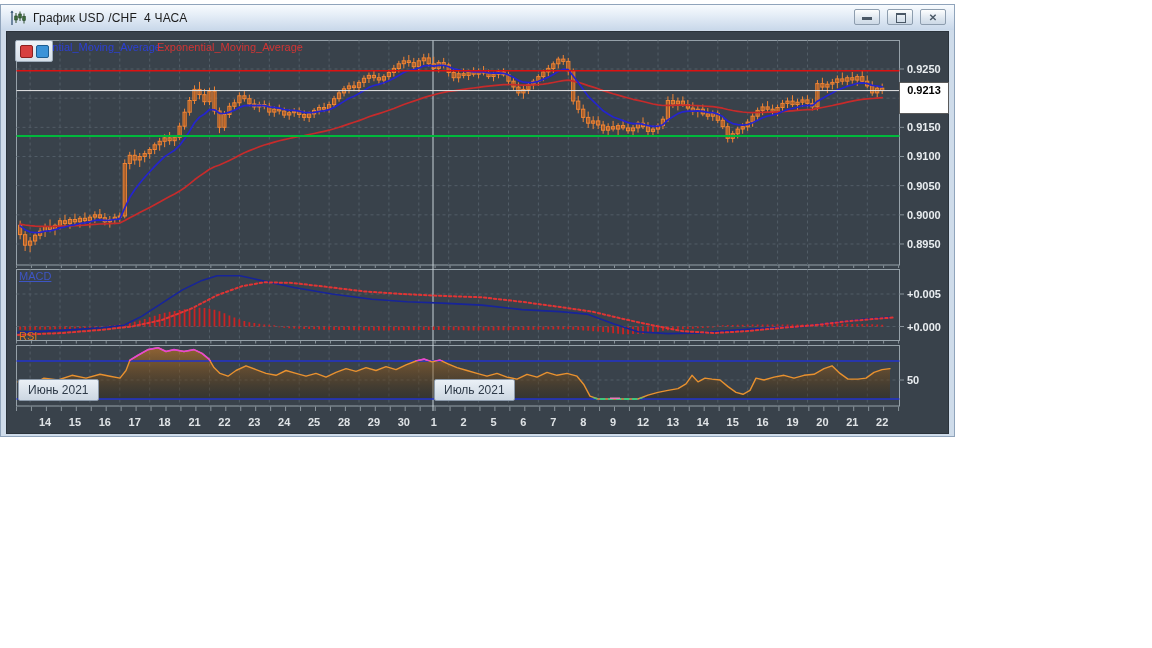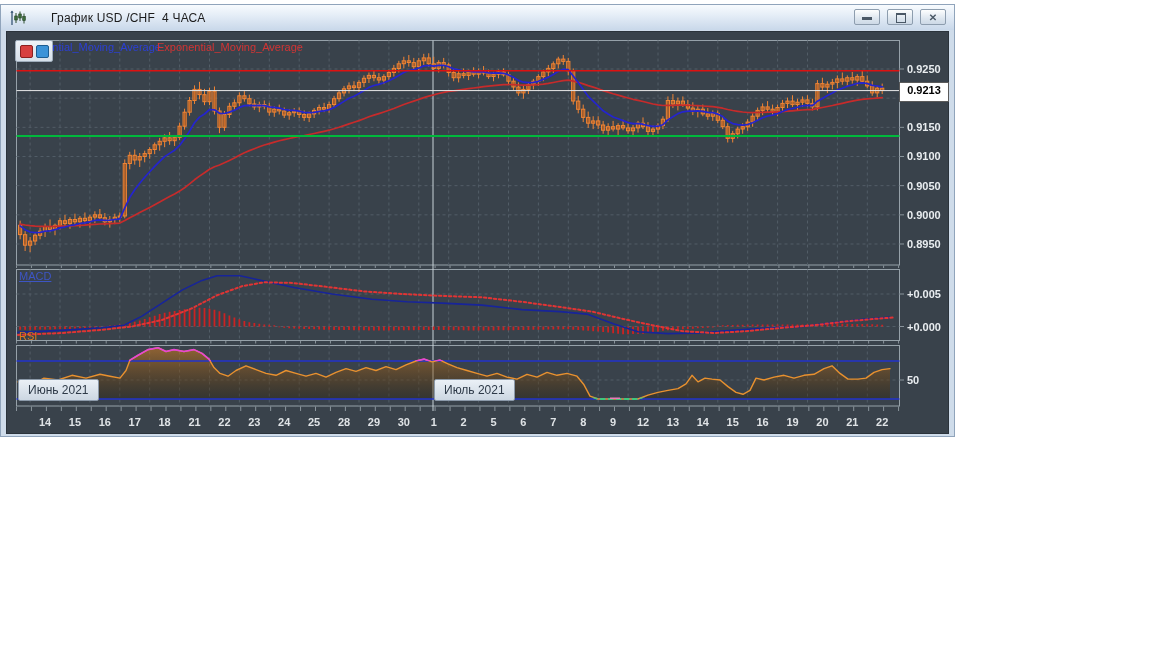--- a/index.html
+++ b/index.html
@@ -3,21 +3,21 @@
 <meta charset="utf-8">
 <style>
   html,body{margin:0;padding:0;background:#ffffff;font-family:"Liberation Sans",sans-serif;}
   .page{position:relative;width:1152px;height:648px;background:#ffffff;overflow:hidden;}
   .window{position:absolute;left:0;top:4px;width:955px;height:433px;background:#cfdcea;
           border:1px solid #90a4bb;box-sizing:border-box;}
   .titlebar{position:absolute;left:0;top:0;width:100%;height:25px;
             background:linear-gradient(#f8fbfe,#e3ecf6 45%,#c9d8ea);
             display:flex;align-items:center;box-sizing:border-box;padding-left:8px;}
   .app-icon{width:18px;height:16px;display:inline-block;margin-right:6px;}
-  .title-text{font-size:12px;color:#1c1c1c;letter-spacing:.2px;white-space:pre;margin-left:18px;}
+  .title-text{font-size:12px;color:#1c1c1c;letter-spacing:.2px;white-space:pre;}
   .controls{position:absolute;right:8px;top:4px;display:flex;gap:7px;}
   .winbtn{width:26px;height:16px;border:1px solid #8d9dae;border-radius:2px;
           background:linear-gradient(#fdfefe,#dde6ef 60%,#cdd9e6);padding:0;position:relative;cursor:pointer;}
   .glyph-min{position:absolute;left:7px;bottom:4px;width:10px;height:3px;background:#4a5866;}
   .glyph-max{position:absolute;left:8px;top:3px;width:8px;height:7px;border:1px solid #4a5866;border-top-width:2px;background:transparent;}
   .glyph-close{position:absolute;left:0;top:0;width:100%;height:100%;font-size:10px;font-weight:bold;color:#4a5866;line-height:15px;text-align:center;}
   .client{position:absolute;left:5px;top:26px;width:943px;height:403px;background:#39424b;border:1px solid #2b333b;box-sizing:border-box;}
   #chart-svg{position:absolute;left:0;top:0;z-index:1;}
   .legend-chip{position:absolute;left:8px;top:8px;width:36px;height:20px;z-index:3;
                background:linear-gradient(#eef3f8,#d6e0ea);border:1px solid #9fadbb;border-radius:2px;
@@ -29,21 +29,21 @@
                font-size:11px;color:#2b3fd6;white-space:nowrap;}
   .legend-blue span{display:inline-block;margin-left:-36px;}
   .legend-red{position:absolute;left:150px;top:9px;font-size:11px;color:#d23434;z-index:2;white-space:nowrap;}
   .macd-label{position:absolute;left:12px;top:238px;font-size:11px;color:#3d55c4;z-index:2;text-decoration:underline;}
   .rsi-label{position:absolute;left:12px;top:298px;font-size:11px;color:#d97a1e;z-index:2;}
   .month-label{position:absolute;top:347px;height:18px;line-height:18px;padding:1px 9px;z-index:3;
                background:linear-gradient(#eaf0f6,#ccd7e2);border:1px solid #8b99a9;border-radius:2px;
                font-size:12px;color:#2e3a48;}
   .month-label.june{left:11px;}
   .month-label.july{left:427px;}
-  .price-tag{position:absolute;left:892px;top:50px;width:50px;height:20px;z-index:4;
+  .price-tag{position:absolute;left:892px;top:50px;width:50px;height:32px;z-index:4;
              background:#ffffff;border:1px solid #5a5a5a;box-sizing:border-box;
              font-size:11px;font-weight:bold;color:#000;text-align:center;line-height:14px;}
 </style>
 </head>
 <body>
 
 <div class="page">
   <div class="window">
     <div class="titlebar">
       <span class="app-icon">

